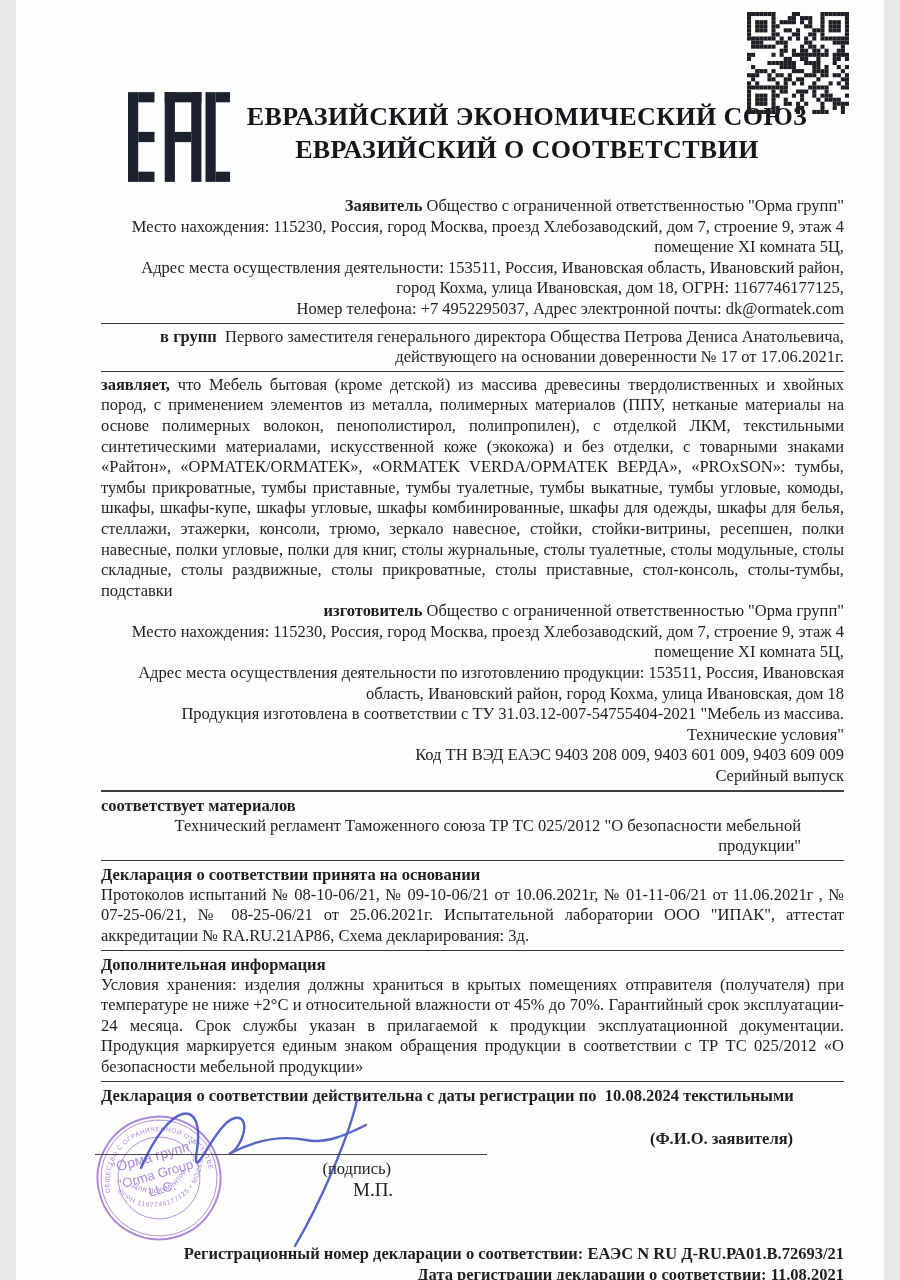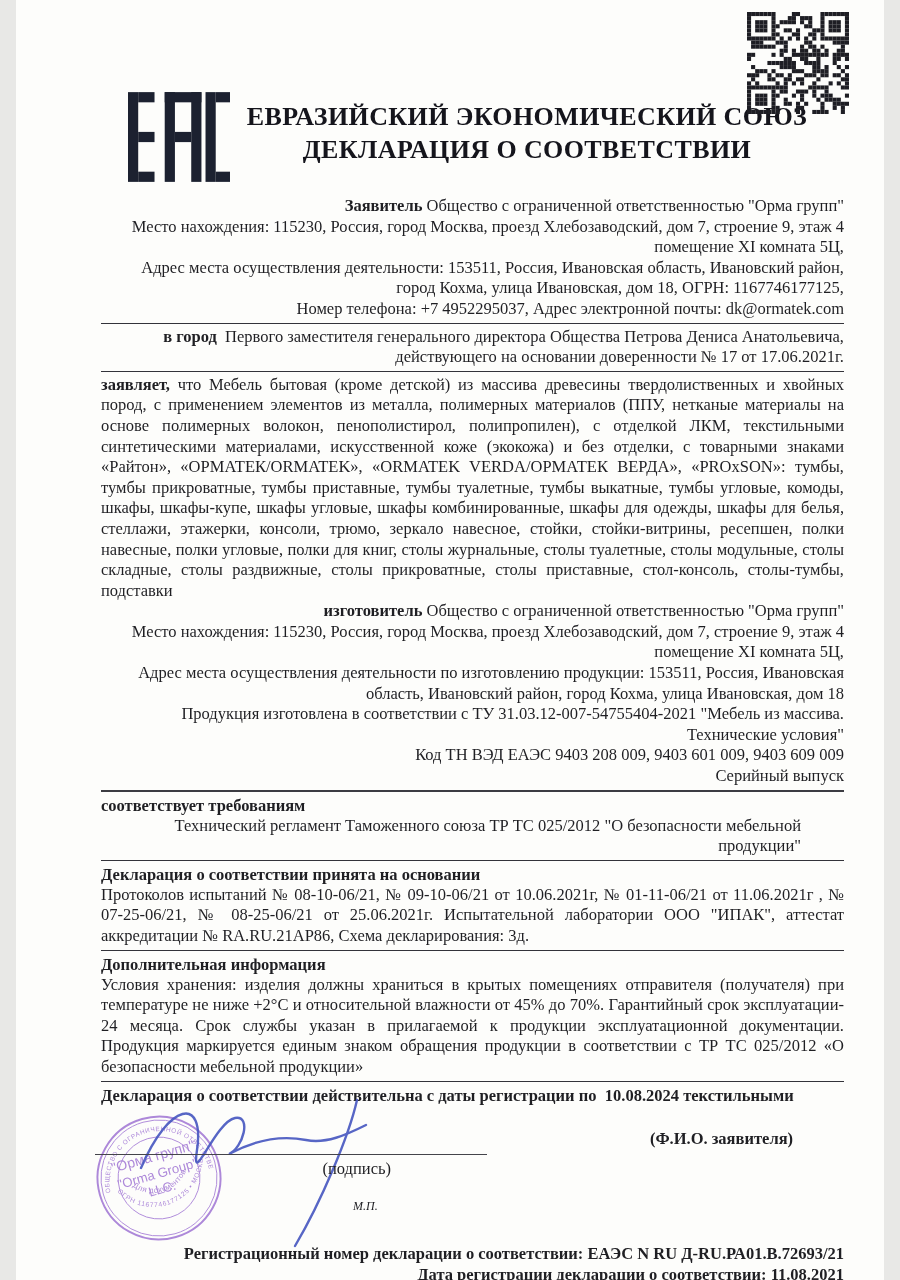--- a/index.html
+++ b/index.html
@@ -31,21 +31,21 @@
   .validity{margin:4px 0 0 0;font-weight:bold;}
   
   .sig-area{position:relative;height:124px;margin-top:6px;}
   .stamp{position:absolute;left:-20px;top:-12px;width:156px;height:156px;opacity:.82;}
   .signature{position:absolute;left:28px;top:-18px;width:300px;height:160px;opacity:.9;}
   .sig-line{position:absolute;left:-6px;top:42px;width:392px;border-top:1.6px solid #44444a;}
   .sig-caption{position:absolute;left:140px;top:47px;width:150px;text-align:right;}
   .fio{position:absolute;left:468px;top:14px;width:305px;text-align:center;}
   .fio-name{display:inline-block;border-bottom:1.4px solid #26262c;padding:0 14px 1px 14px;}
   .fio-caption{margin-top:3px;font-weight:bold;}
-  .mp{position:absolute;left:252px;top:84px;font-size:12px;font-style:italic;}
+  .mp{position:absolute;left:252px;top:68px;font-size:19px;}
   
   .footer{margin-top:8px;font-weight:bold;}
   .footer .row2{margin-left:26px;}
 </style>
 </head>
 <body>
 
 <div class="page">
 
   <svg class="qr" viewBox="0 0 100 100" aria-hidden="true">
@@ -375,55 +375,55 @@
           <rect x="62" y="0" width="10" height="88"></rect>
         <rect x="36" y="0" width="36" height="10"></rect>
           <rect x="46" y="39" width="16" height="10"></rect>
         <rect x="76" y="0" width="10" height="88"></rect>
           <rect x="86" y="0" width="14" height="10"></rect>
         <rect x="86" y="78" width="14" height="10"></rect>
       </g>
     </svg>
     <div class="titles">
       <div>ЕВРАЗИЙСКИЙ ЭКОНОМИЧЕСКИЙ СОЮЗ</div>
-      <div>ДЕКЛАРАЦИЯ О СООТВЕТСТВИИ</div>
+      <div>ЕВРАЗИЙСКИЙ О СООТВЕТСТВИИ</div>
     </div>
   </div>
 
   <div class="content">
 
     <section>
       <p class="para"><b class="lead">Заявитель</b> <span>Общество с ограниченной ответственностью "Орма групп"</span></p>
       <p class="para">Место нахождения: 115230, Россия, город Москва, проезд Хлебозаводский, дом 7, строение 9, этаж 4 помещение XI комната 5Ц,</p>
       <p class="para">Адрес места осуществления деятельности: 153511, Россия, Ивановская область, Ивановский район, город Кохма, улица Ивановская, дом 18, ОГРН: 1167746177125,</p>
       <p class="para">Номер телефона: +7 4952295037, Адрес электронной почты: dk@ormatek.com</p>
     </section>
 
     <hr class="rule">
 
     <section>
-      <p class="para"><b class="lead">в город</b>&nbsp; <span>Первого заместителя генерального директора Общества Петрова Дениса Анатольевича, действующего на основании доверенности № 17 от 17.06.2021г.</span></p>
+      <p class="para"><b class="lead">в групп</b>&nbsp; <span>Первого заместителя генерального директора Общества Петрова Дениса Анатольевича, действующего на основании доверенности № 17 от 17.06.2021г.</span></p>
     </section>
 
     <hr class="rule">
 
     <section>
       <p class="para justify"><b class="lead">заявляет,</b> <span>что Мебель бытовая (кроме детской) из массива древесины твердолиственных и хвойных пород, с применением элементов из металла, полимерных материалов (ППУ, нетканые материалы на основе полимерных волокон, пенополистирол, полипропилен), с отделкой ЛКМ, текстильными синтетическими материалами, искусственной коже (экокожа) и без отделки, с товарными знаками «Райтон», «ОРМАТЕК/ORMATEK», «ORMATEK VERDA/ОРМАТЕК ВЕРДА», «PROxSON»: тумбы, тумбы прикроватные, тумбы приставные, тумбы туалетные, тумбы выкатные, тумбы угловые, комоды, шкафы, шкафы-купе, шкафы угловые, шкафы комбинированные, шкафы для одежды, шкафы для белья, стеллажи, этажерки, консоли, трюмо, зеркало навесное, стойки, стойки-витрины, ресепшен, полки навесные, полки угловые, полки для книг, столы журнальные, столы туалетные, столы модульные, столы складные, столы раздвижные, столы прикроватные, столы приставные, стол-консоль, столы-тумбы, подставки</span></p>
       <p class="para"><b class="lead">изготовитель</b> <span>Общество с ограниченной ответственностью "Орма групп"</span></p>
       <p class="para">Место нахождения: 115230, Россия, город Москва, проезд Хлебозаводский, дом 7, строение 9, этаж 4 помещение XI комната 5Ц,</p>
       <p class="para">Адрес места осуществления деятельности по изготовлению продукции: 153511, Россия, Ивановская область, Ивановский район, город Кохма, улица Ивановская, дом 18</p>
       <p class="para">Продукция изготовлена в соответствии с ТУ 31.03.12-007-54755404-2021 "Мебель из массива. Технические условия"</p>
       <p class="para">Код ТН ВЭД ЕАЭС 9403 208 009, 9403 601 009, 9403 609 009</p>
       <p class="para">Серийный выпуск</p>
     </section>
 
     <hr class="rule thick">
 
     <section>
-      <h3 class="sec">соответствует требованиям</h3>
+      <h3 class="sec">соответствует материалов</h3>
       <p class="para maxw">Технический регламент Таможенного союза ТР ТС 025/2012 "О безопасности мебельной продукции"</p>
     </section>
 
     <hr class="rule">
 
     <section>
       <h3 class="sec">Декларация о соответствии принята на основании</h3>
       <p class="para justify">Протоколов испытаний № 08-10-06/21, № 09-10-06/21 от 10.06.2021г, № 01-11-06/21 от 11.06.2021г , № 07-25-06/21, № 08-25-06/21 от 25.06.2021г. Испытательной лаборатории ООО "ИПАК", аттестат аккредитации № RA.RU.21АР86, Схема декларирования: 3д.</p>
     </section>
 

